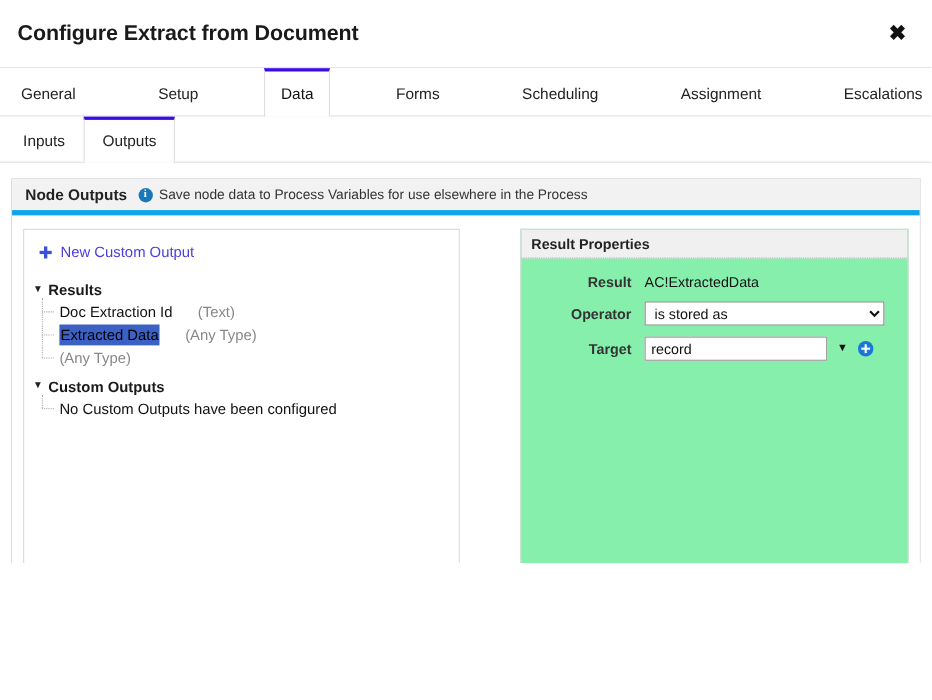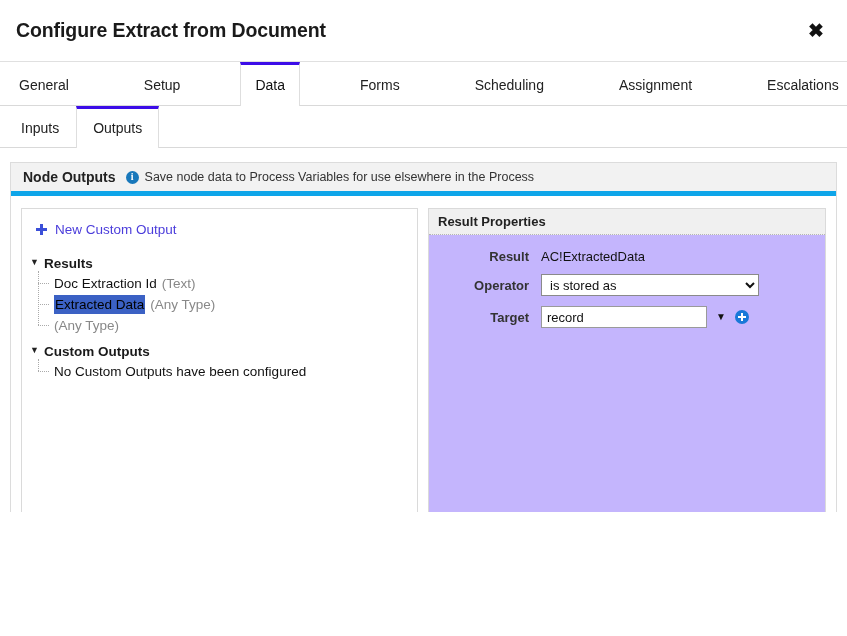--- a/index.html
+++ b/index.html
@@ -207,21 +207,21 @@
   .tree-children { position: relative; margin-left: 8px; }
   .tree-children::before {
     content: "";
     position: absolute;
     left: 0; top: -2px; bottom: 11px;
     border-left: 1px dotted #aaa;
   }
   .tree-item {
     position: relative;
     padding: 1px 0 1px 16px;
-    display: flex; align-items: baseline; gap: 5px;
+    display: flex; align-items: baseline; gap: 23px;
     cursor: pointer;
     line-height: 19px;
   }
   .tree-item::before {
     content: "";
     position: absolute;
     left: 0; top: 10px;
     width: 11px;
     border-top: 1px dotted #aaa;
   }
@@ -231,24 +231,25 @@
     color: #000000;
     padding: 0 1px;
   }
   .item-type { color: #888; }
   .empty-note { color: #111; }
 
   
   .props-panel {
     flex: 1 1 auto;
     border: 1px solid #dadada;
-    background: #c4b5fd;
+    background: #86efac;
     display: flex;
     flex-direction: column;
     overflow: hidden;
+    margin-left: 45px;
   }
   .props-header {
     flex: 0 0 26px;
     background: #f0f0f0;
     display: flex; align-items: center;
     padding: 0 9px;
     font-size: 13px; font-weight: bold; color: #222;
     border-bottom: 1px dotted #b5b5b5;
   }
   .props-body {

